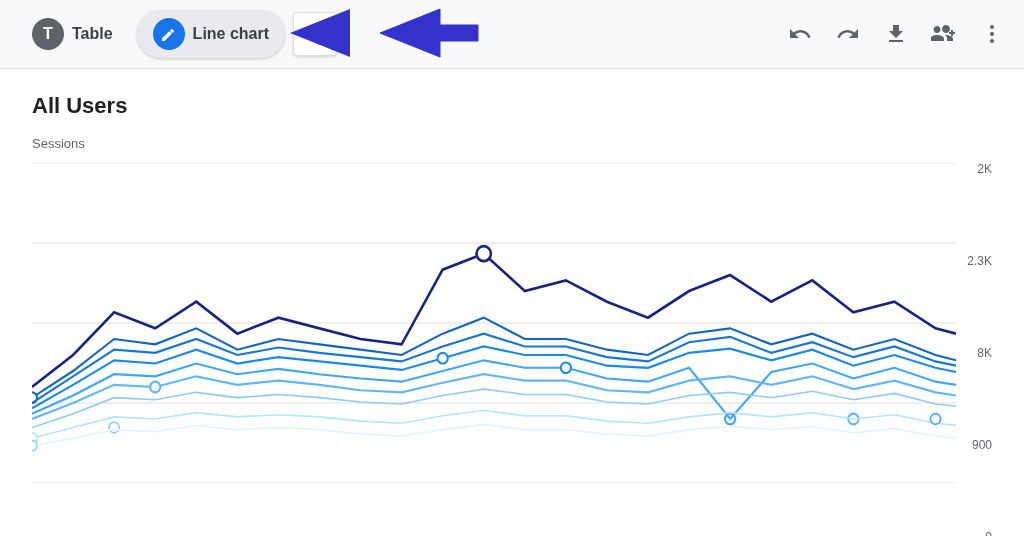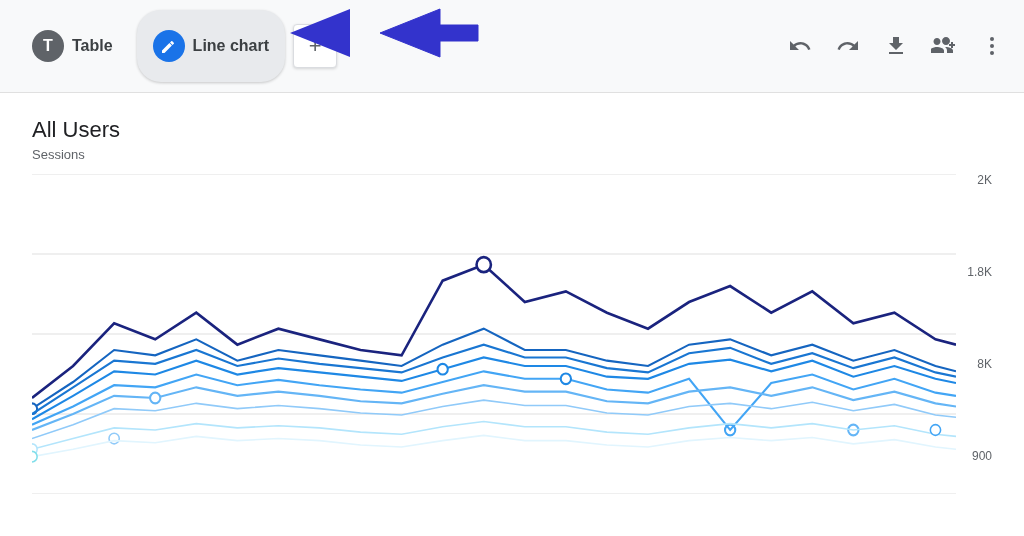--- a/index.html
+++ b/index.html
@@ -50,21 +50,21 @@
     .tab-table-label {
       font-size: 16px;
       color: #3c4043;
       font-weight: 700;
     }
 
     .tab-linechart {
       display: flex;
       align-items: center;
       gap: 8px;
-      padding: 20px 16px;
+      padding: 8px 16px;
       border-radius: 24px;
       cursor: pointer;
       background: #e8eaed;
       border: none;
       box-shadow: 0 1px 3px rgba(0,0,0,0.2);
     }
 
     .tab-linechart-icon {
       width: 32px;
       height: 32px;
@@ -122,22 +122,22 @@
 
     
     .chart-container {
       padding: 24px 32px 16px 32px;
       position: relative;
     }
 
     .chart-title {
       font-size: 22px;
       color: #202124;
-      font-weight: 400;
-      margin-bottom: 4px;
+      font-weight: 700;
+      margin-bottom: 17px;
     }
 
     .chart-subtitle {
       font-size: 13px;
       color: #5f6368;
       margin-bottom: 8px;
     }
 
     .chart-area {
       position: relative;
@@ -304,21 +304,21 @@
           <polyline fill="none" stroke="#e1f5fe" stroke-width="1.5" points="0,265 40,258 80,250 120,252 160,246 200,250 240,248 280,250 320,254 360,256 400,250 440,245 480,250 520,250 560,254 600,256 640,250 680,247 720,250 760,247 800,253 840,249 880,256 900,258"></polyline>
 
           <circle cx="0" cy="265" r="5" fill="white" stroke="#80deea" stroke-width="1.5"></circle>
 
           <circle cx="520" cy="192" r="5" fill="white" stroke="#1e88e5" stroke-width="2"></circle>
           <circle cx="880" cy="240" r="5" fill="white" stroke="#42a5f5" stroke-width="1.5"></circle>
         </svg>
 
         <div class="y-axis-labels">
           <span class="y-label">2K</span>
-          <span class="y-label">1.8K</span>
+          <span class="y-label">2.3K</span>
           <span class="y-label">8K</span>
           <span class="y-label">900</span>
           <span class="y-label">0</span>
         </div>
       </div>
 
       <div class="x-axis-labels">
         
         
         

